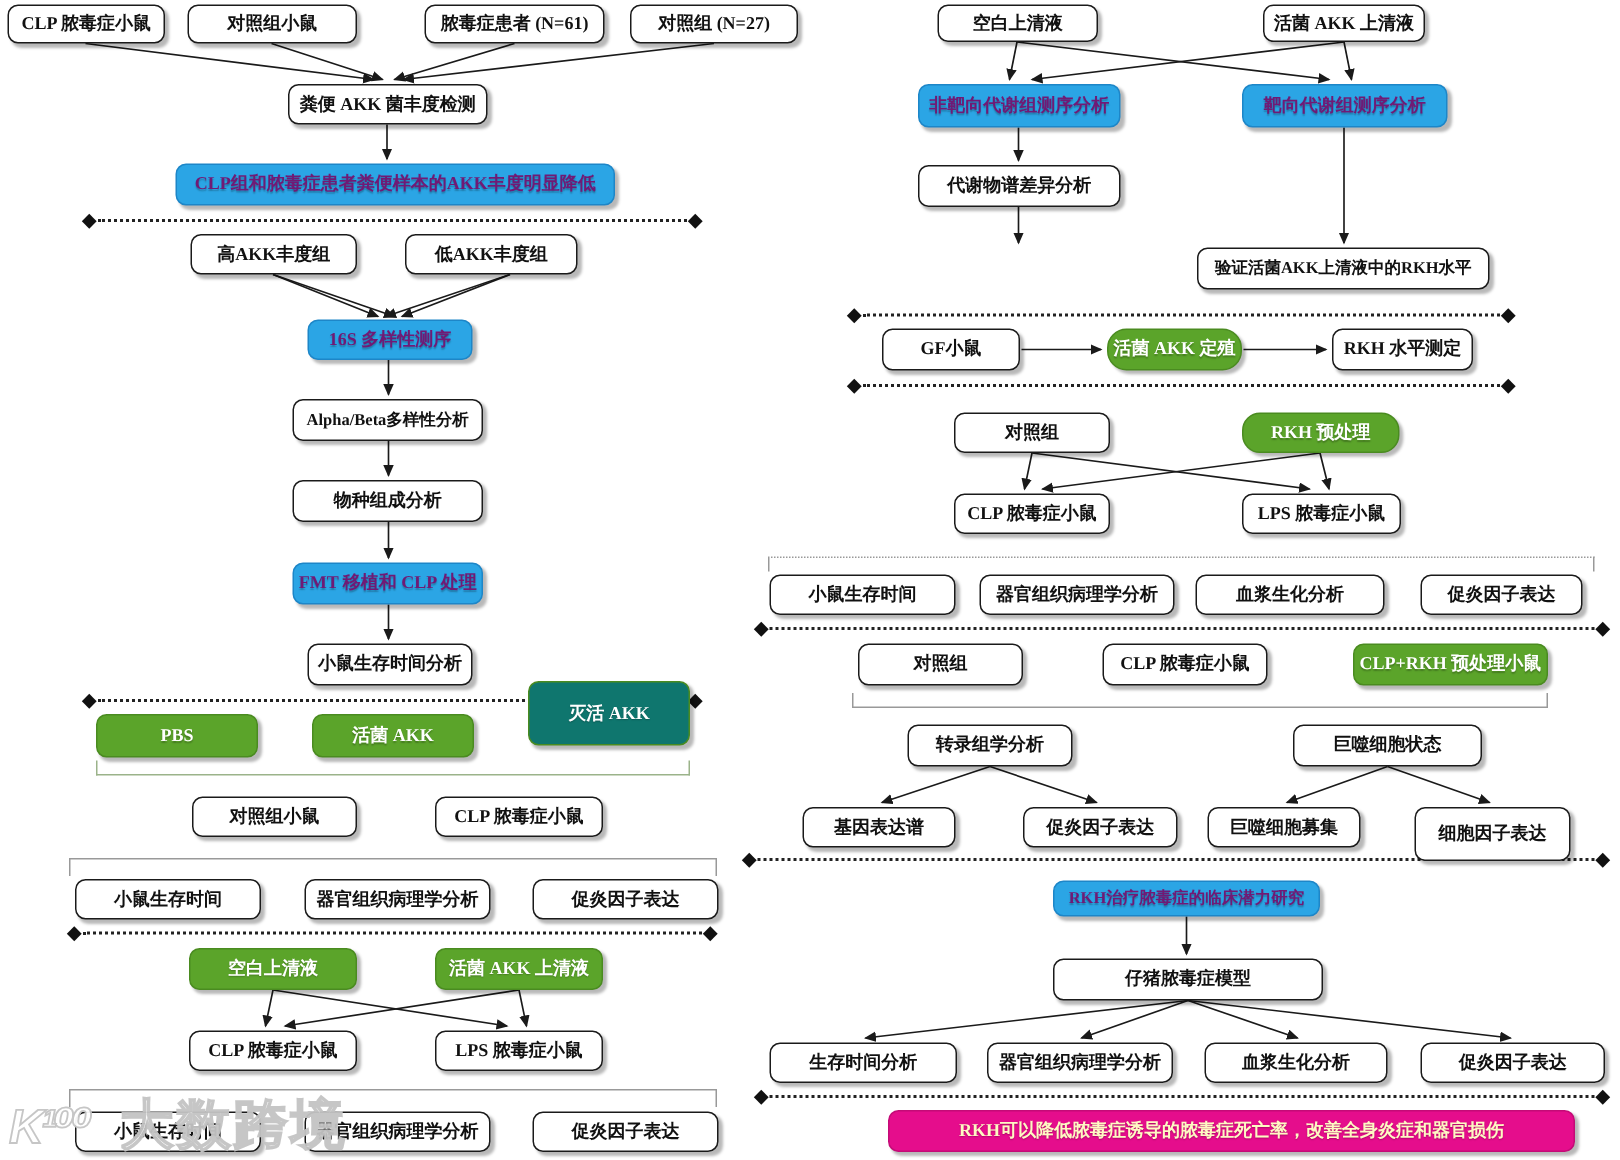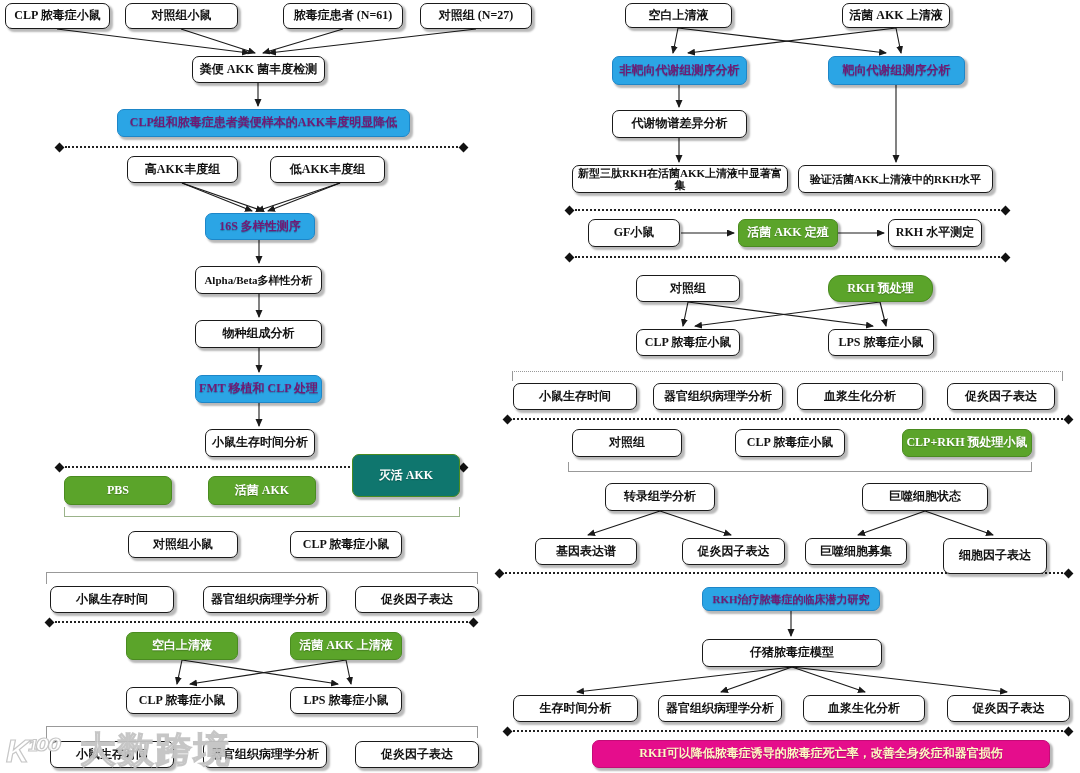--- a/index.html
+++ b/index.html
@@ -125,24 +125,23 @@
   <div class="node" style="left:290px;top:687px;width:112px;height:27px">LPS 脓毒症小鼠</div>
   <div class="node" style="left:50px;top:741px;width:124px;height:27px">小鼠生存时间</div>
   <div class="node" style="left:203px;top:741px;width:124px;height:27px">器官组织病理学分析</div>
   <div class="node" style="left:355px;top:741px;width:124px;height:27px">促炎因子表达</div>
 
   <div class="node" style="left:625px;top:3px;width:107px;height:25px">空白上清液</div>
   <div class="node" style="left:842px;top:3px;width:108px;height:25px">活菌 AKK 上清液</div>
   <div class="node blue" style="left: 612px; top: 56px; width: 135px; height: 29px; background: rgb(43, 165, 229);">非靶向代谢组测序分析</div>
   <div class="node blue" style="left: 828px; top: 56px; width: 137px; height: 29px; background: rgb(43, 165, 229);">靶向代谢组测序分析</div>
   <div class="node" style="left:612px;top:110px;width:135px;height:28px">代谢物谱差异分析</div>
-  <div class="node sm" style="left:572px;top:165px;width:216px;height:28px">新型三肽RKH在活菌AKK上清液中显著富集</div>
   <div class="node sm" style="left:798px;top:165px;width:195px;height:28px">验证活菌AKK上清液中的RKH水平</div>
   <div class="node" style="left:588px;top:219px;width:92px;height:28px">GF小鼠</div>
-  <div class="node green" style="left: 738px; top: 219px; width: 100px; height: 28px; background: rgb(91, 164, 42);">活菌 AKK 定殖</div>
+  <div class="node green" style="left: 738px; top: 219px; width: 90px; height: 28px; background: rgb(91, 164, 42); border-radius: 13px;">活菌 AKK 定殖</div>
   <div class="node" style="left:888px;top:219px;width:94px;height:28px">RKH 水平测定</div>
   <div class="node" style="left:636px;top:275px;width:104px;height:27px">对照组</div>
   <div class="node green" style="left: 828px; top: 275px; width: 105px; height: 27px; background: rgb(91, 164, 42); border-radius: 12px;">RKH 预处理</div>
   <div class="node" style="left:636px;top:329px;width:104px;height:27px">CLP 脓毒症小鼠</div>
   <div class="node" style="left:828px;top:329px;width:106px;height:27px">LPS 脓毒症小鼠</div>
   <div class="node" style="left:513px;top:383px;width:124px;height:27px">小鼠生存时间</div>
   <div class="node" style="left:653px;top:383px;width:130px;height:27px">器官组织病理学分析</div>
   <div class="node" style="left:797px;top:383px;width:126px;height:27px">血浆生化分析</div>
   <div class="node" style="left:947px;top:383px;width:108px;height:27px">促炎因子表达</div>
   <div class="node" style="left:572px;top:429px;width:110px;height:28px">对照组</div>

